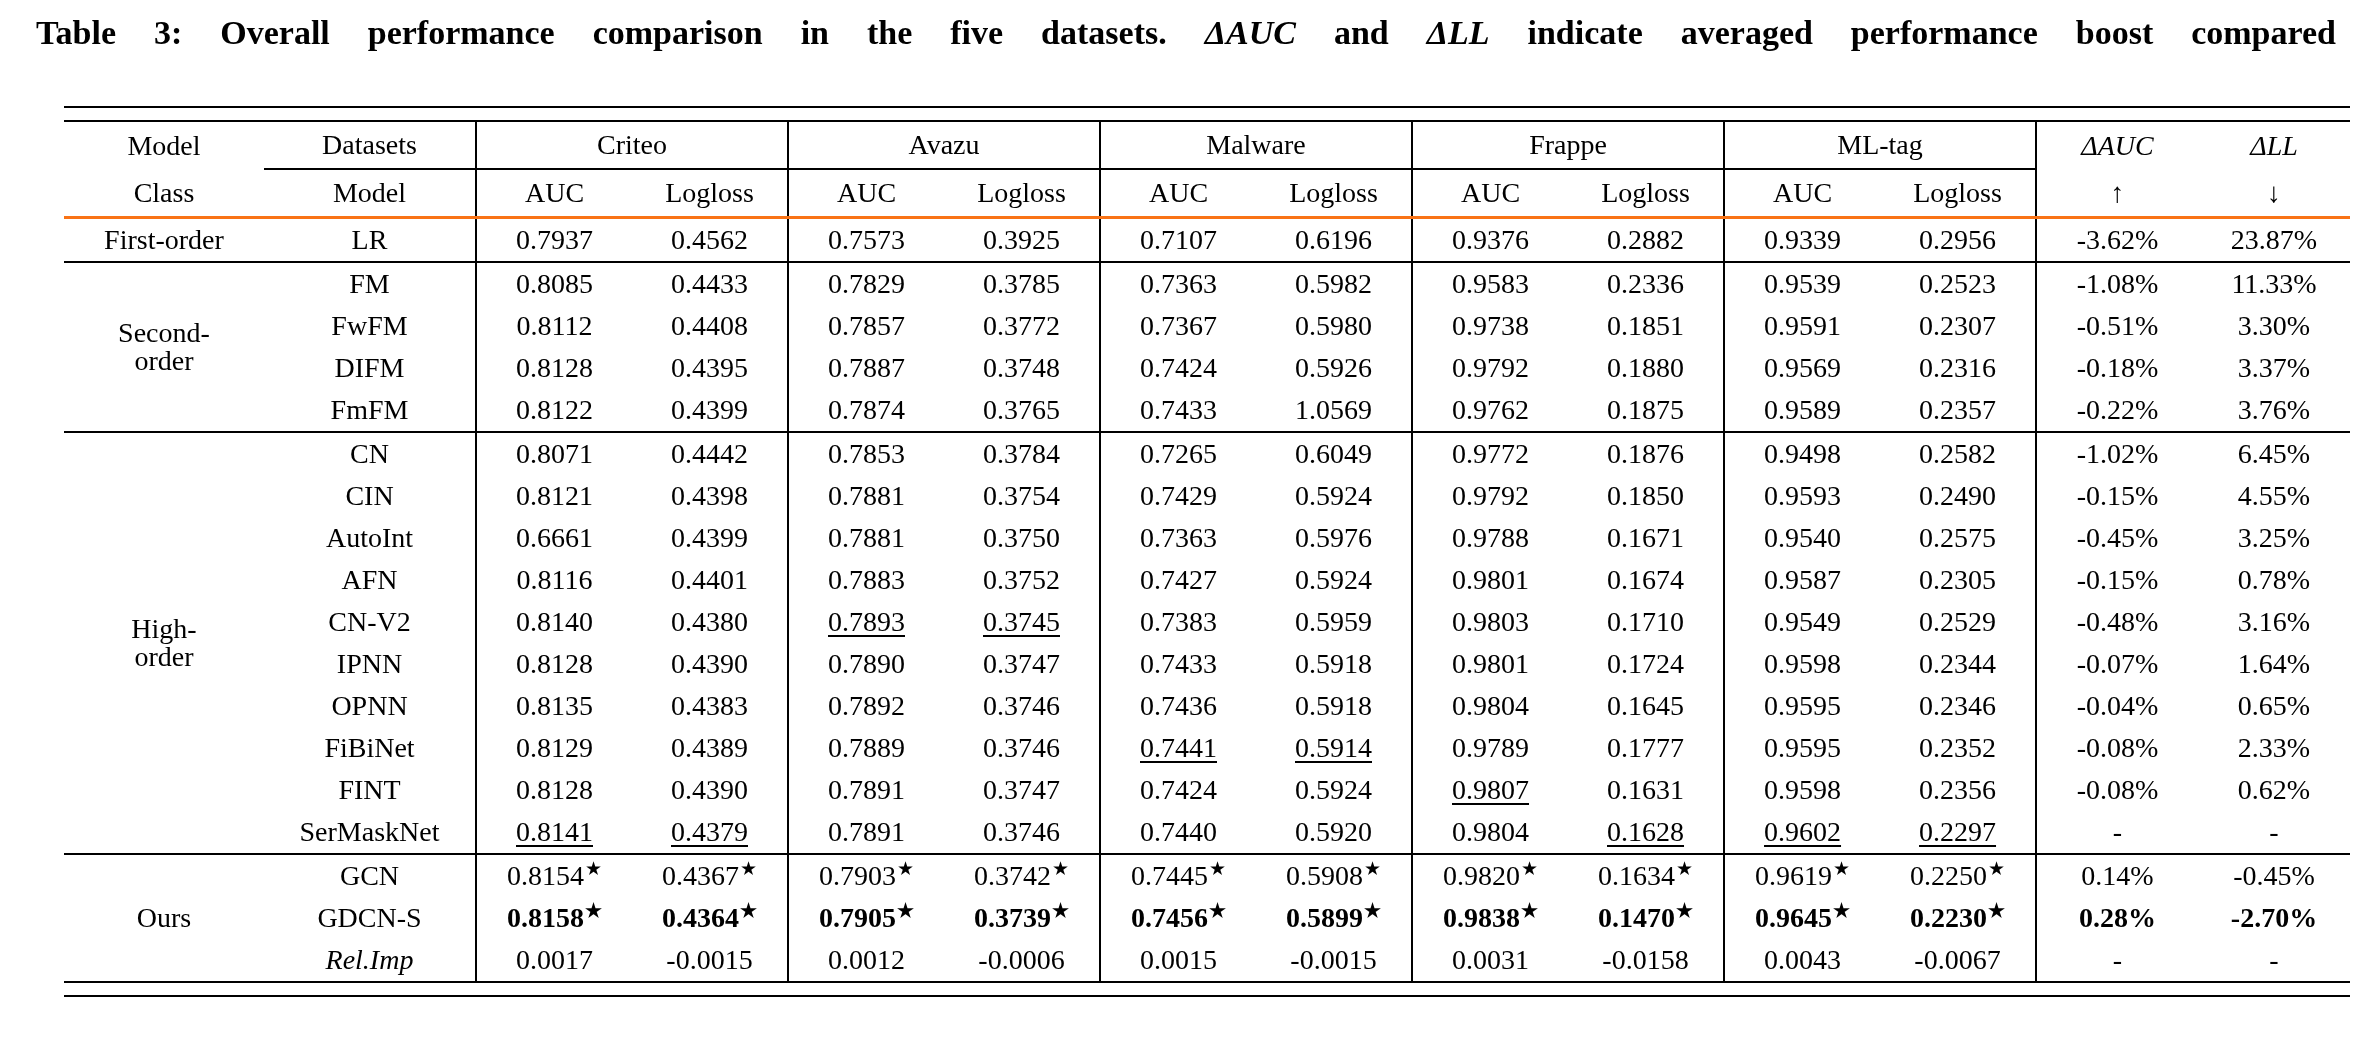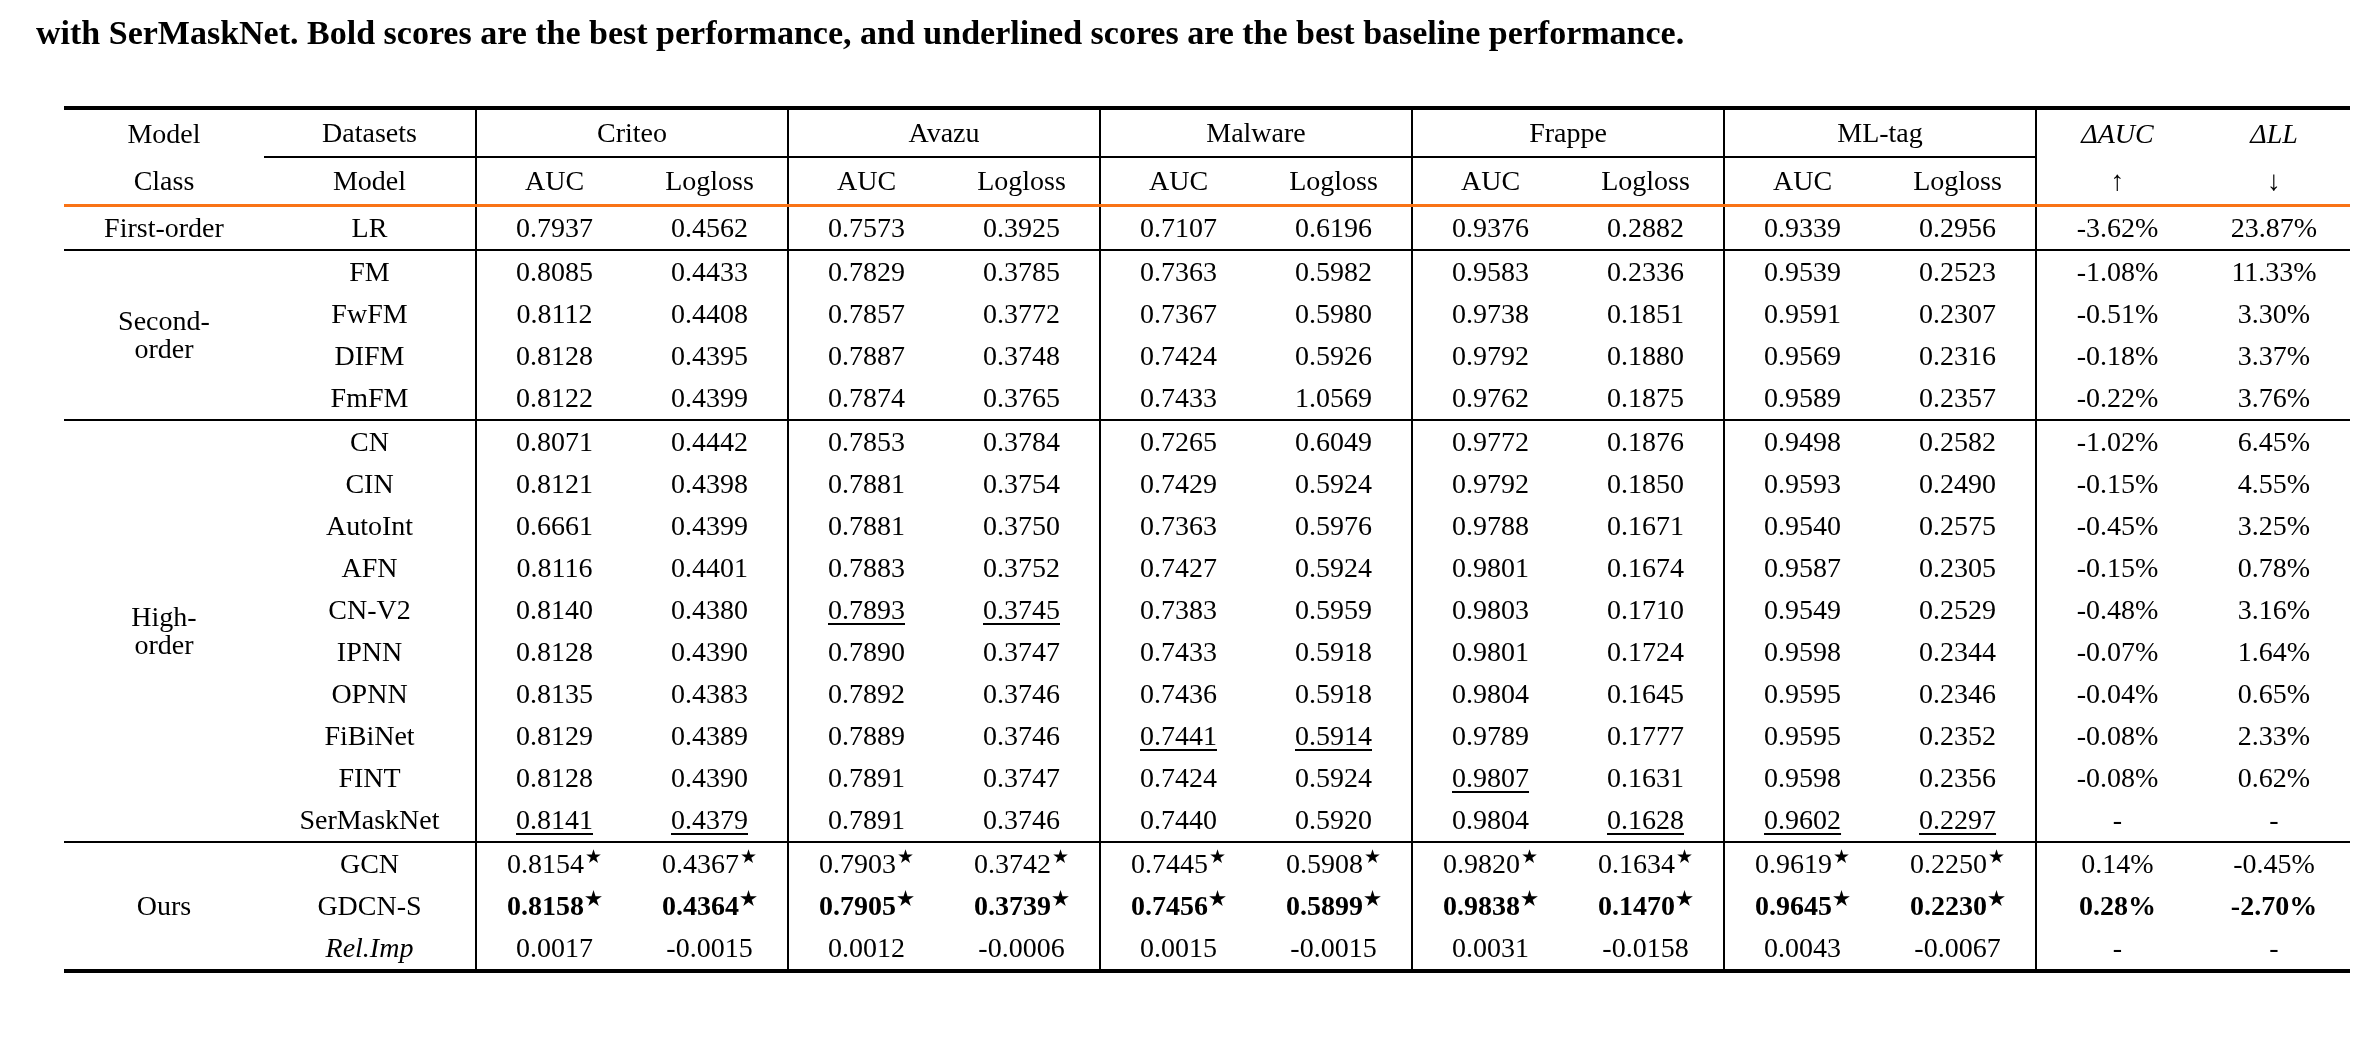--- a/index.html
+++ b/index.html
@@ -12,21 +12,21 @@
     margin:10px 30px 0 36px;
     font-weight:bold; font-size:34px; line-height:46px;
   }
   .cap-l1 { text-align:justify; text-align-last:justify; }
   .cap-l2 { text-align:left; }
   .mathit { font-style:italic; }
 
   .tbl-wrap {
     margin:50px 16px 0 64px;
     border-top:2px solid #000; border-bottom:2px solid #000;
-    padding:0 0;
+    padding:12px 0;
   }
   table.tbl {
     width:100%; border-collapse:collapse; table-layout:fixed;
     border-top:2px solid #000; border-bottom:2px solid #000;
     font-size:28px;
   }
   col.c-class { width:200px; }
   col.c-model { width:212px; }
   col.c-num   { width:156px; }
   col.c-dauc  { width:162px; }
@@ -43,21 +43,21 @@
   .it   { font-style:italic; }
   .ul   { text-decoration:underline; text-decoration-thickness:2px; text-underline-offset:4px; }
   sup.star { font-size:19px; vertical-align:super; line-height:0; margin-left:1px; }
 </style>
 </head>
 <body>
 
 <div class="page">
 
   <div class="caption">
-    <div class="cap-l2">with SerMaskNet. Bold scores are the best performance, and underlined scores are the best baseline performance.</div>
+    <div class="cap-l1"><span>Table 3: Overall performance comparison in the five datasets. </span><span class="mathit">ΔAUC</span><span> and </span><span class="mathit">ΔLL</span><span> indicate averaged performance boost compared</span></div>
   </div>
 
   <div class="tbl-wrap">
     <table class="tbl">
       <colgroup>
         <col class="c-class">
           <col class="c-model">
         <col class="c-num">
           <col class="c-num">
           <col class="c-num">

